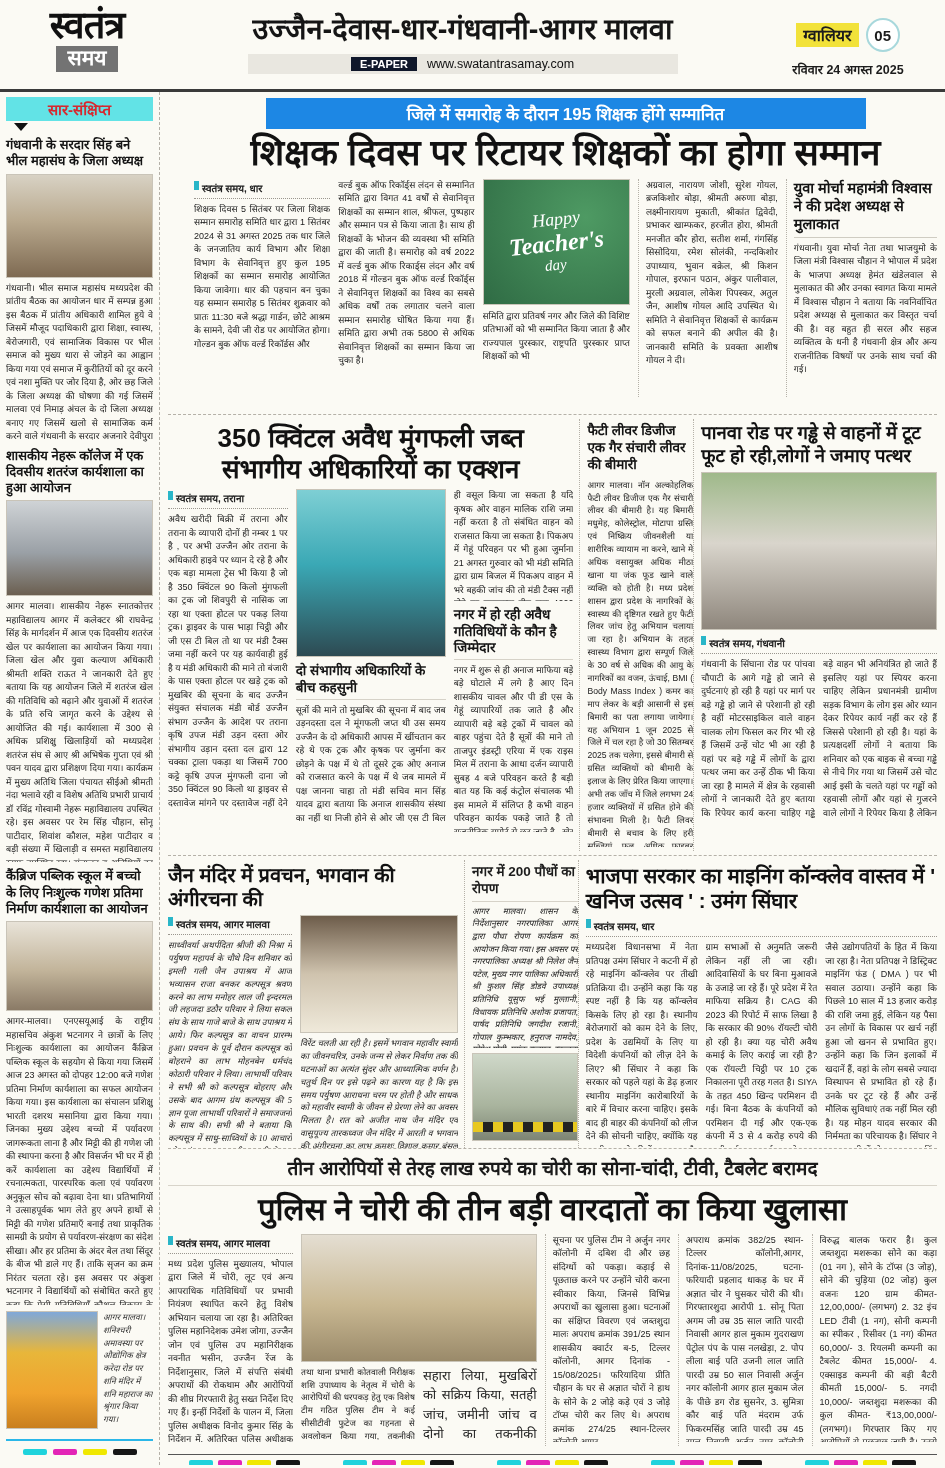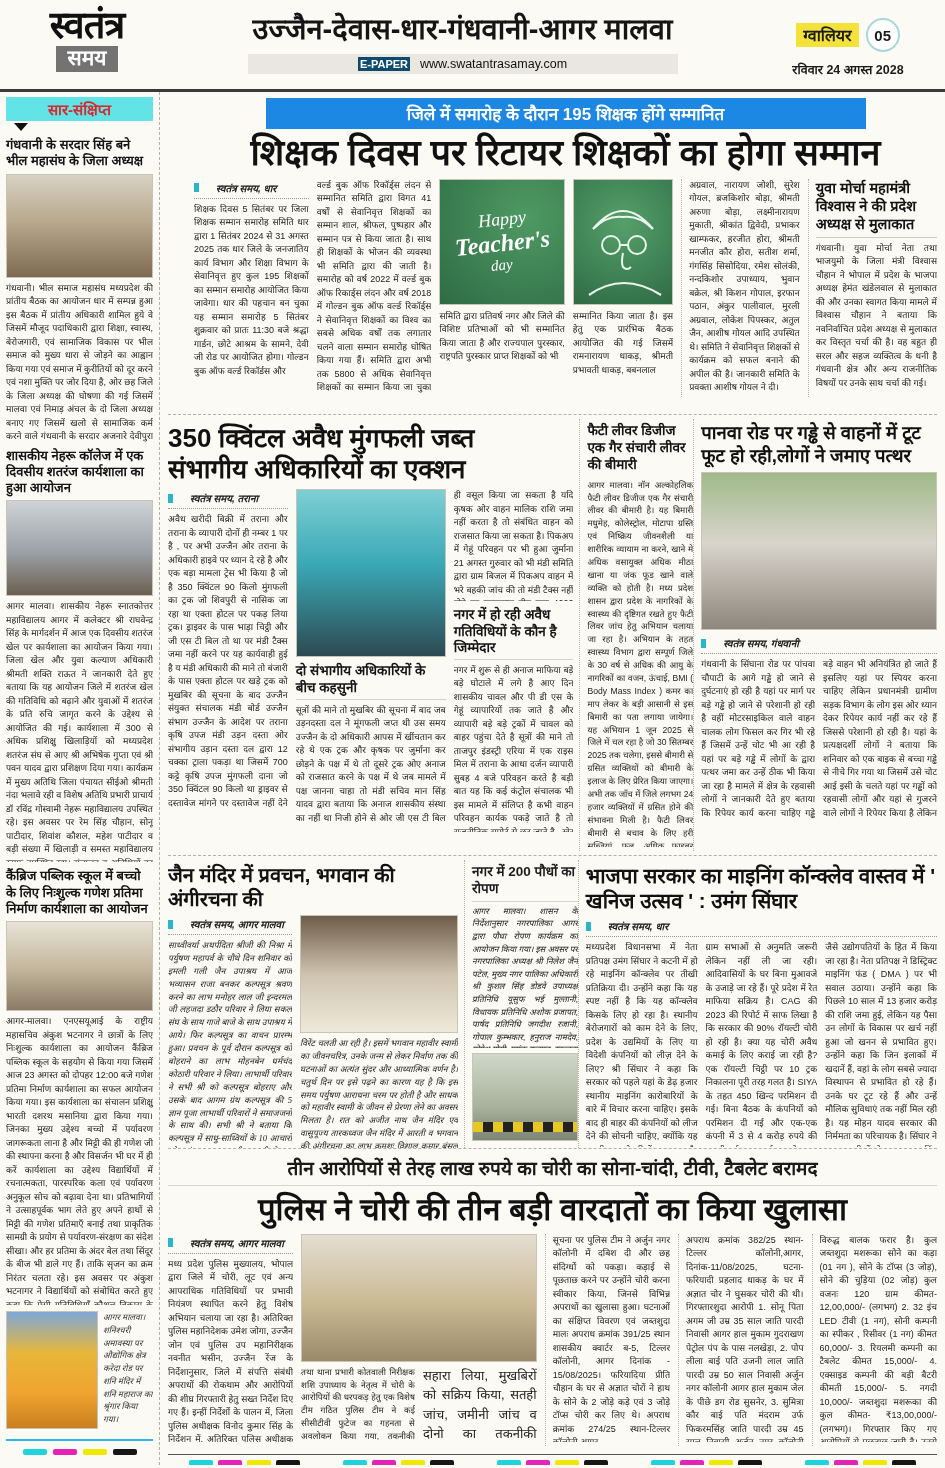--- a/index.html
+++ b/index.html
@@ -6,38 +6,38 @@
   .page{width:945px;height:1468px;margin:0 auto;background:#fbfaf4;color:#1c1c1c;
         font-family:"Liberation Sans","DejaVu Sans",sans-serif;overflow:hidden;position:relative;box-sizing:border-box;}
   
   .hdr{height:92px;display:flex;align-items:flex-start;padding:6px 12px 0;border-bottom:3px solid #3a3a3a;box-sizing:border-box;}
   .logo-wrap{width:150px;text-align:center;}
   .logo1{font-size:38px;font-weight:bold;line-height:1.05;color:#101010;letter-spacing:-1px;}
   .logo2{display:inline-block;background:#737373;color:#fff;font-weight:bold;font-size:21px;padding:0 12px 2px;line-height:1.15;}
   .hdr-center{flex:1;text-align:center;}
   .region{font-size:29px;font-weight:bold;margin-top:2px;color:#151515;}
   .ep-bar{margin:7px auto 0;background:#e9e7e0;width:430px;display:flex;align-items:center;justify-content:center;gap:10px;padding:3px 0;}
-  .ep-badge{background:#0c4a6e;color:#fff;font-weight:bold;font-size:11px;padding:1px 2px;}
+  .ep-badge{background:#0f172a;color:#fff;font-weight:bold;font-size:11px;padding:1px 9px;}
   .site{font-size:12.5px;color:#111;}
   .hdr-right{width:170px;text-align:center;}
   .ed-row{display:flex;align-items:center;justify-content:center;gap:7px;margin-top:12px;}
   .ed-name{background:#f2e23a;font-weight:bold;font-size:16px;padding:1px 7px;}
   .pg-circle{width:30px;height:30px;border:2px solid #a8d8dc;border-radius:50%;display:flex;align-items:center;justify-content:center;font-weight:bold;font-size:15px;background:#fff;}
   .date{font-size:12.5px;font-weight:bold;margin-top:9px;}
   
   .content{display:flex;height:1373px;}
   .sidebar{width:160px;min-width:160px;padding:5px 6px 0;border-right:1px dashed #b5b1a8;box-sizing:border-box;overflow:hidden;}
   .main{flex:1;padding:0 8px;box-sizing:border-box;overflow:hidden;}
   .hsep{border-top:1px dashed #b5b1a8;margin:4px 0;}
   .vl{border-left:1px dotted #b5b1a8;padding-left:7px;box-sizing:border-box;}
   
   .bd{font-size:9px;line-height:1.5;text-align:justify;color:#222;}
   .serif-it{font-family:"Liberation Serif","DejaVu Serif",serif;font-style:italic;}
-  .byline{display:flex;align-items:center;gap:17px;font-size:10px;font-weight:bold;color:#222;
-          border-bottom:1px dotted #9a968e;padding:2px 0 3px;margin-bottom:4px;font-style:italic;}
+  .byline{display:flex;gap:3px;font-size:10px;font-weight:bold;color:#222;
+          border-bottom:1px dotted #9a968e;padding:2px 0 3px;margin-bottom:4px;}
   .sq{width:5px;height:9px;background:#29b6c8;display:inline-block;}
   .subhead{font-size:13.5px;font-weight:bold;line-height:1.2;color:#151515;border-bottom:1px solid #d6d2c8;padding-bottom:3px;margin:6px 0 4px;}
   .clip{overflow:hidden;}
   
   .sb-head{background:#62e3e6;text-align:center;padding:2px 0;margin-bottom:2px;}
   .sb-head span{color:#d7282f;font-weight:bold;font-size:15px;}
   .sb-tri{width:0;height:0;border-left:7px solid transparent;border-right:7px solid transparent;border-top:8px solid #111;margin-left:8px;}
   .sb-item{margin-top:6px;}
   .sb-h{font-size:13px;font-weight:bold;line-height:1.25;color:#141414;margin-bottom:4px;}
   .ph{border:1px solid #c9c4b8;box-sizing:border-box;position:relative;overflow:hidden;}
@@ -63,21 +63,21 @@
      display:flex;flex-direction:column;align-items:center;justify-content:center;border:1px solid #c9c4b8;box-sizing:border-box;}
   .gc1{font-family:"Liberation Serif",serif;font-style:italic;font-size:18px;transform:rotate(-6deg);}
   .gc2{font-family:"Liberation Serif",serif;font-style:italic;font-size:24px;font-weight:bold;transform:rotate(-6deg);}
   .gc3{font-family:"Liberation Serif",serif;font-style:italic;font-size:15px;transform:rotate(-6deg);}
   .illus{background:radial-gradient(circle at 50% 35%,#55a06a,#2f6b44);height:126px;border:1px solid #c9c4b8;box-sizing:border-box;
      display:flex;align-items:center;justify-content:center;}
   .substory-h{font-size:14.5px;font-weight:bold;line-height:1.25;border-bottom:1px solid #cfccc2;padding-bottom:4px;margin-bottom:4px;color:#131313;}
   
   .mid{display:flex;height:432px;overflow:hidden;}
   .g-art{width:53.5%;box-sizing:border-box;padding-right:6px;}
-  .g-h{font-size:26px;font-weight:bold;line-height:1.18;color:#111;margin:4px 0 5px;}
+  .g-h{font-size:26px;font-weight:bold;line-height:1.18;color:#111;margin:4px 0 5px;text-align:center;}
   .g-cols{display:flex;gap:8px;height:332px;}
   .liver-col{width:14.8%;}
   .liver-h{font-size:13.5px;font-weight:bold;line-height:1.25;margin:4px 0 5px;color:#131313;}
   .road-art{width:31.7%;}
   .road-h{font-size:18.5px;font-weight:bold;line-height:1.22;color:#111;margin:3px 0 5px;}
   .road-cols{display:flex;gap:8px;height:168px;}
   
   .low{display:flex;height:288px;overflow:hidden;}
   .jain{width:38.5%;box-sizing:border-box;padding-right:6px;}
   .jain-h{font-size:20px;font-weight:bold;line-height:1.2;color:#111;margin:3px 0 4px;}
@@ -115,21 +115,21 @@
       <div class="ep-bar">
         <span class="ep-badge">E-PAPER</span>
         <span class="site">www.swatantrasamay.com</span>
       </div>
     </div>
     <div class="hdr-right">
       <div class="ed-row">
         <span class="ed-name">ग्वालियर</span>
         <span class="pg-circle">05</span>
       </div>
-      <div class="date">रविवार 24 अगस्त 2028</div>
+      <div class="date">रविवार 24 अगस्त 2025</div>
     </div>
   </header>
 
   <div class="content">
 
     <aside class="sidebar">
       <div class="sb-head">
         <span>सार-संक्षिप्त</span>
       </div>
       <div class="sb-tri"></div>
@@ -181,33 +181,20 @@
           <div class="lc" style="flex-basis:16%;">
             <div class="bd clip" style="height:214px;">वर्ल्ड बुक ऑफ रिकॉर्ड्स लंदन से सम्मानित समिति द्वारा विगत 41 वर्षों से सेवानिवृत्त शिक्षकों का सम्मान शाल, श्रीफल, पुष्पहार और सम्मान पत्र से किया जाता है। साथ ही शिक्षकों के भोजन की व्यवस्था भी समिति द्वारा की जाती है। समारोह को वर्ष 2022 में वर्ल्ड बुक ऑफ रिकार्ड्स लंदन और वर्ष 2018 में गोल्डन बुक ऑफ वर्ल्ड रिकॉर्ड्स ने सेवानिवृत्त शिक्षकों का विश्व का सबसे अधिक वर्षों तक लगातार चलने वाला सम्मान समारोह घोषित किया गया हैं। समिति द्वारा अभी तक 5800 से अधिक सेवानिवृत्त शिक्षकों का सम्मान किया जा चुका है।</div>
           </div>
           <div class="lc" style="flex-basis:17.5%;">
             <div class="greencard">
               <div class="gc1">Happy</div>
               <div class="gc2">Teacher's</div>
               <div class="gc3">day</div>
             </div>
             <div class="bd clip" style="height:84px;margin-top:5px;">समिति द्वारा प्रतिवर्ष नगर और जिले की विशिष्ट प्रतिभाओं को भी सम्मानित किया जाता है और राज्यपाल पुरस्कार, राष्ट्रपति पुरस्कार प्राप्त शिक्षकों को भी</div>
-          </div>
-          <div class="lc" style="flex-basis:14%;">
-            <div class="illus">
-              <svg width="84" height="110" viewBox="0 0 84 110">
-                <path d="M12 42 Q42 6 72 42 Q58 28 42 30 Q26 28 12 42 Z" fill="none" stroke="#eaf6ec" stroke-width="2.2"></path>
-                <circle cx="30" cy="58" r="9" fill="none" stroke="#eaf6ec" stroke-width="2"></circle>
-                <circle cx="56" cy="58" r="9" fill="none" stroke="#eaf6ec" stroke-width="2"></circle>
-                <path d="M39 58 L47 58" stroke="#eaf6ec" stroke-width="2"></path>
-                <path d="M42 66 Q40 76 42 80 Q46 84 50 80" fill="none" stroke="#eaf6ec" stroke-width="2"></path>
-                <path d="M8 108 Q42 84 80 108" fill="none" stroke="#eaf6ec" stroke-width="2.2"></path>
-              </svg>
-            </div>
-            <div class="bd clip" style="height:84px;margin-top:5px;">सम्मानित किया जाता है। इस हेतु एक प्रारंभिक बैठक आयोजित की गई जिसमें रामनारायण धाकड़, श्रीमती प्रभावती धाकड़, बबनलाल</div>
           </div>
           <div class="lc vl" style="flex-basis:16.5%;">
             <div class="bd clip" style="height:214px;">अग्रवाल, नारायण जोशी, सुरेश गोयल, ब्रजकिशोर बोड़ा, श्रीमती अरुणा बोड़ा, लक्ष्मीनारायण मुकाती, श्रीकांत द्विवेदी, प्रभाकर खाम्फकर, हरजीत होरा, श्रीमती मनजीत कौर होरा, सतीश शर्मा, गंगसिंह सिसोदिया, रमेश सोलंकी, नन्दकिशोर उपाध्याय, भुवान बक्रेल, श्री किशन गोपाल, इरफान पठान, अंकुर पालीवाल, मुरली अग्रवाल, लोकेश पिपस्कर, अतुल जैन, आशीष गोयल आदि उपस्थित थे। समिति ने सेवानिवृत्त शिक्षकों से कार्यक्रम को सफल बनाने की अपील की है। जानकारी समिति के प्रवक्ता आशीष गोयल ने दी।</div>
           </div>
           <div class="lc vl" style="flex-basis:18%;">
             <div class="substory-h">युवा मोर्चा महामंत्री विश्वास ने की प्रदेश अध्यक्ष से मुलाकात</div>
             <div class="bd clip" style="height:178px;">गंधवानी। युवा मोर्चा नेता तथा भाजयुमो के जिला मंत्री विश्वास चौहान ने भोपाल में प्रदेश के भाजपा अध्यक्ष हेमंत खंडेलवाल से मुलाकात की और उनका स्वागत किया मामले में विश्वास चौहान ने बताया कि नवनिर्वाचित प्रदेश अध्यक्ष से मुलाकात कर विस्तृत चर्चा की है। वह बहुत ही सरल और सहज व्यक्तित्व के धनी है गंधवानी क्षेत्र और अन्य राजनीतिक विषयों पर उनके साथ चर्चा की गई।</div>
           </div>
         </div>
       </section>

